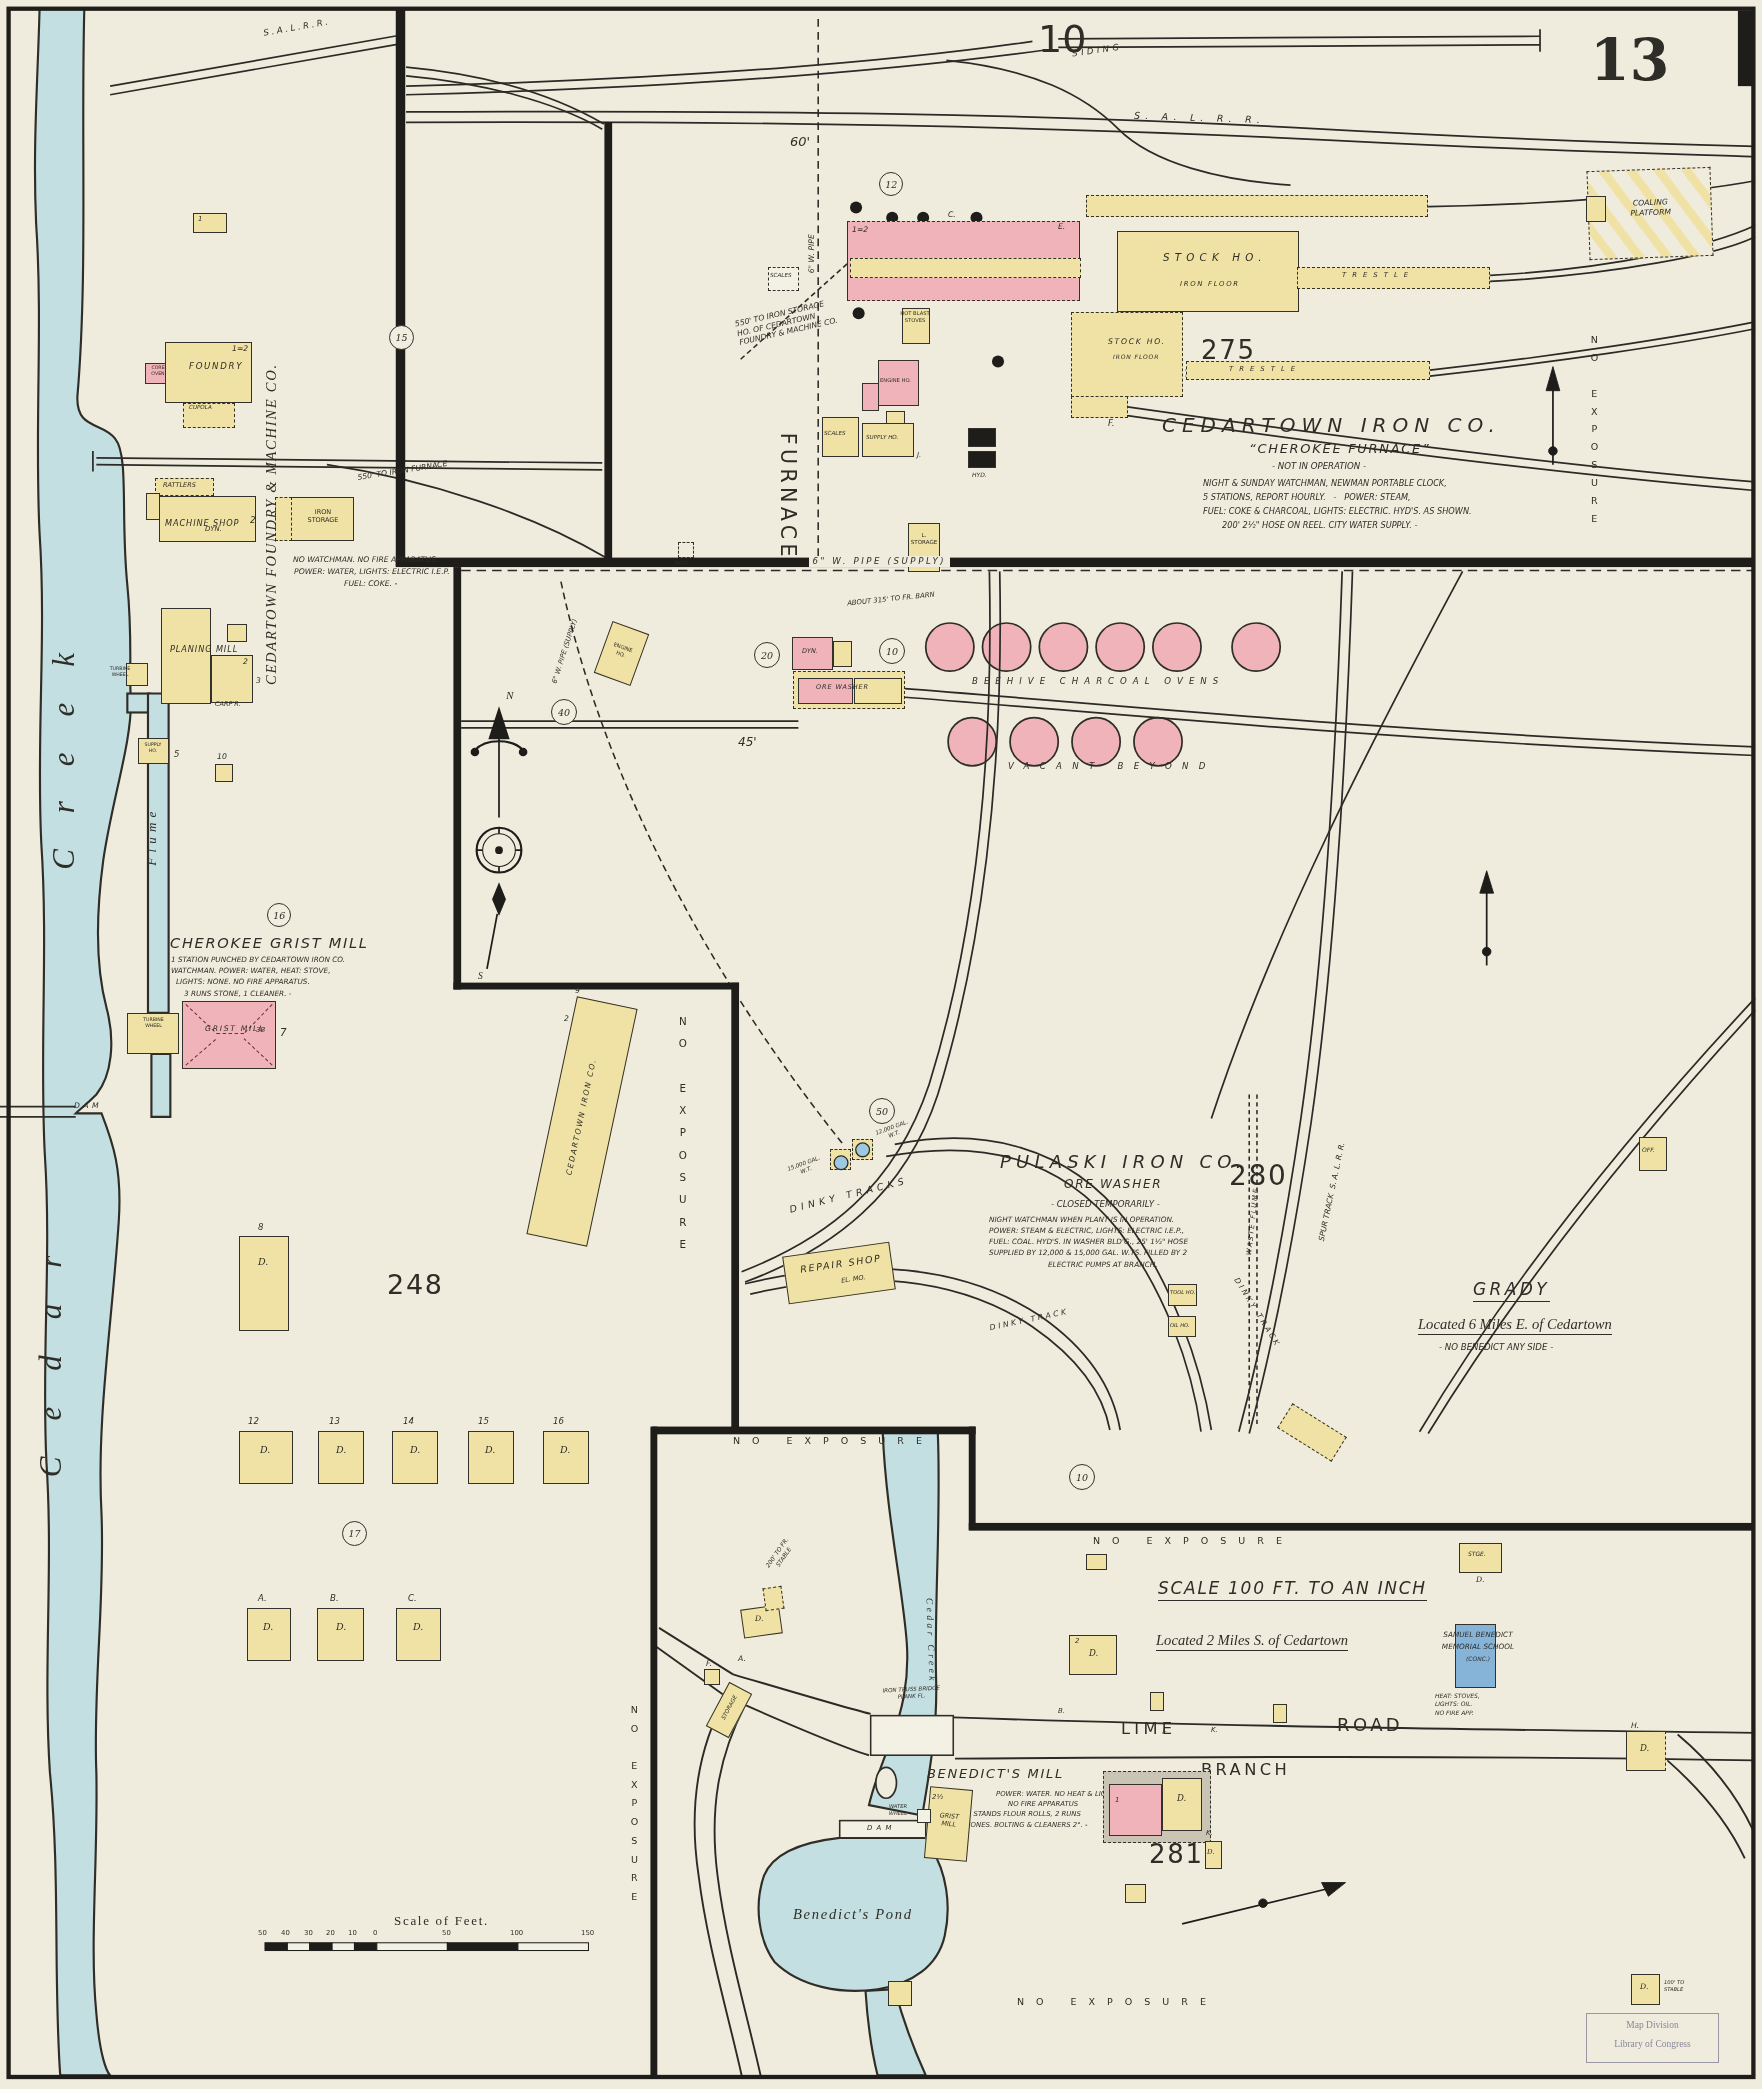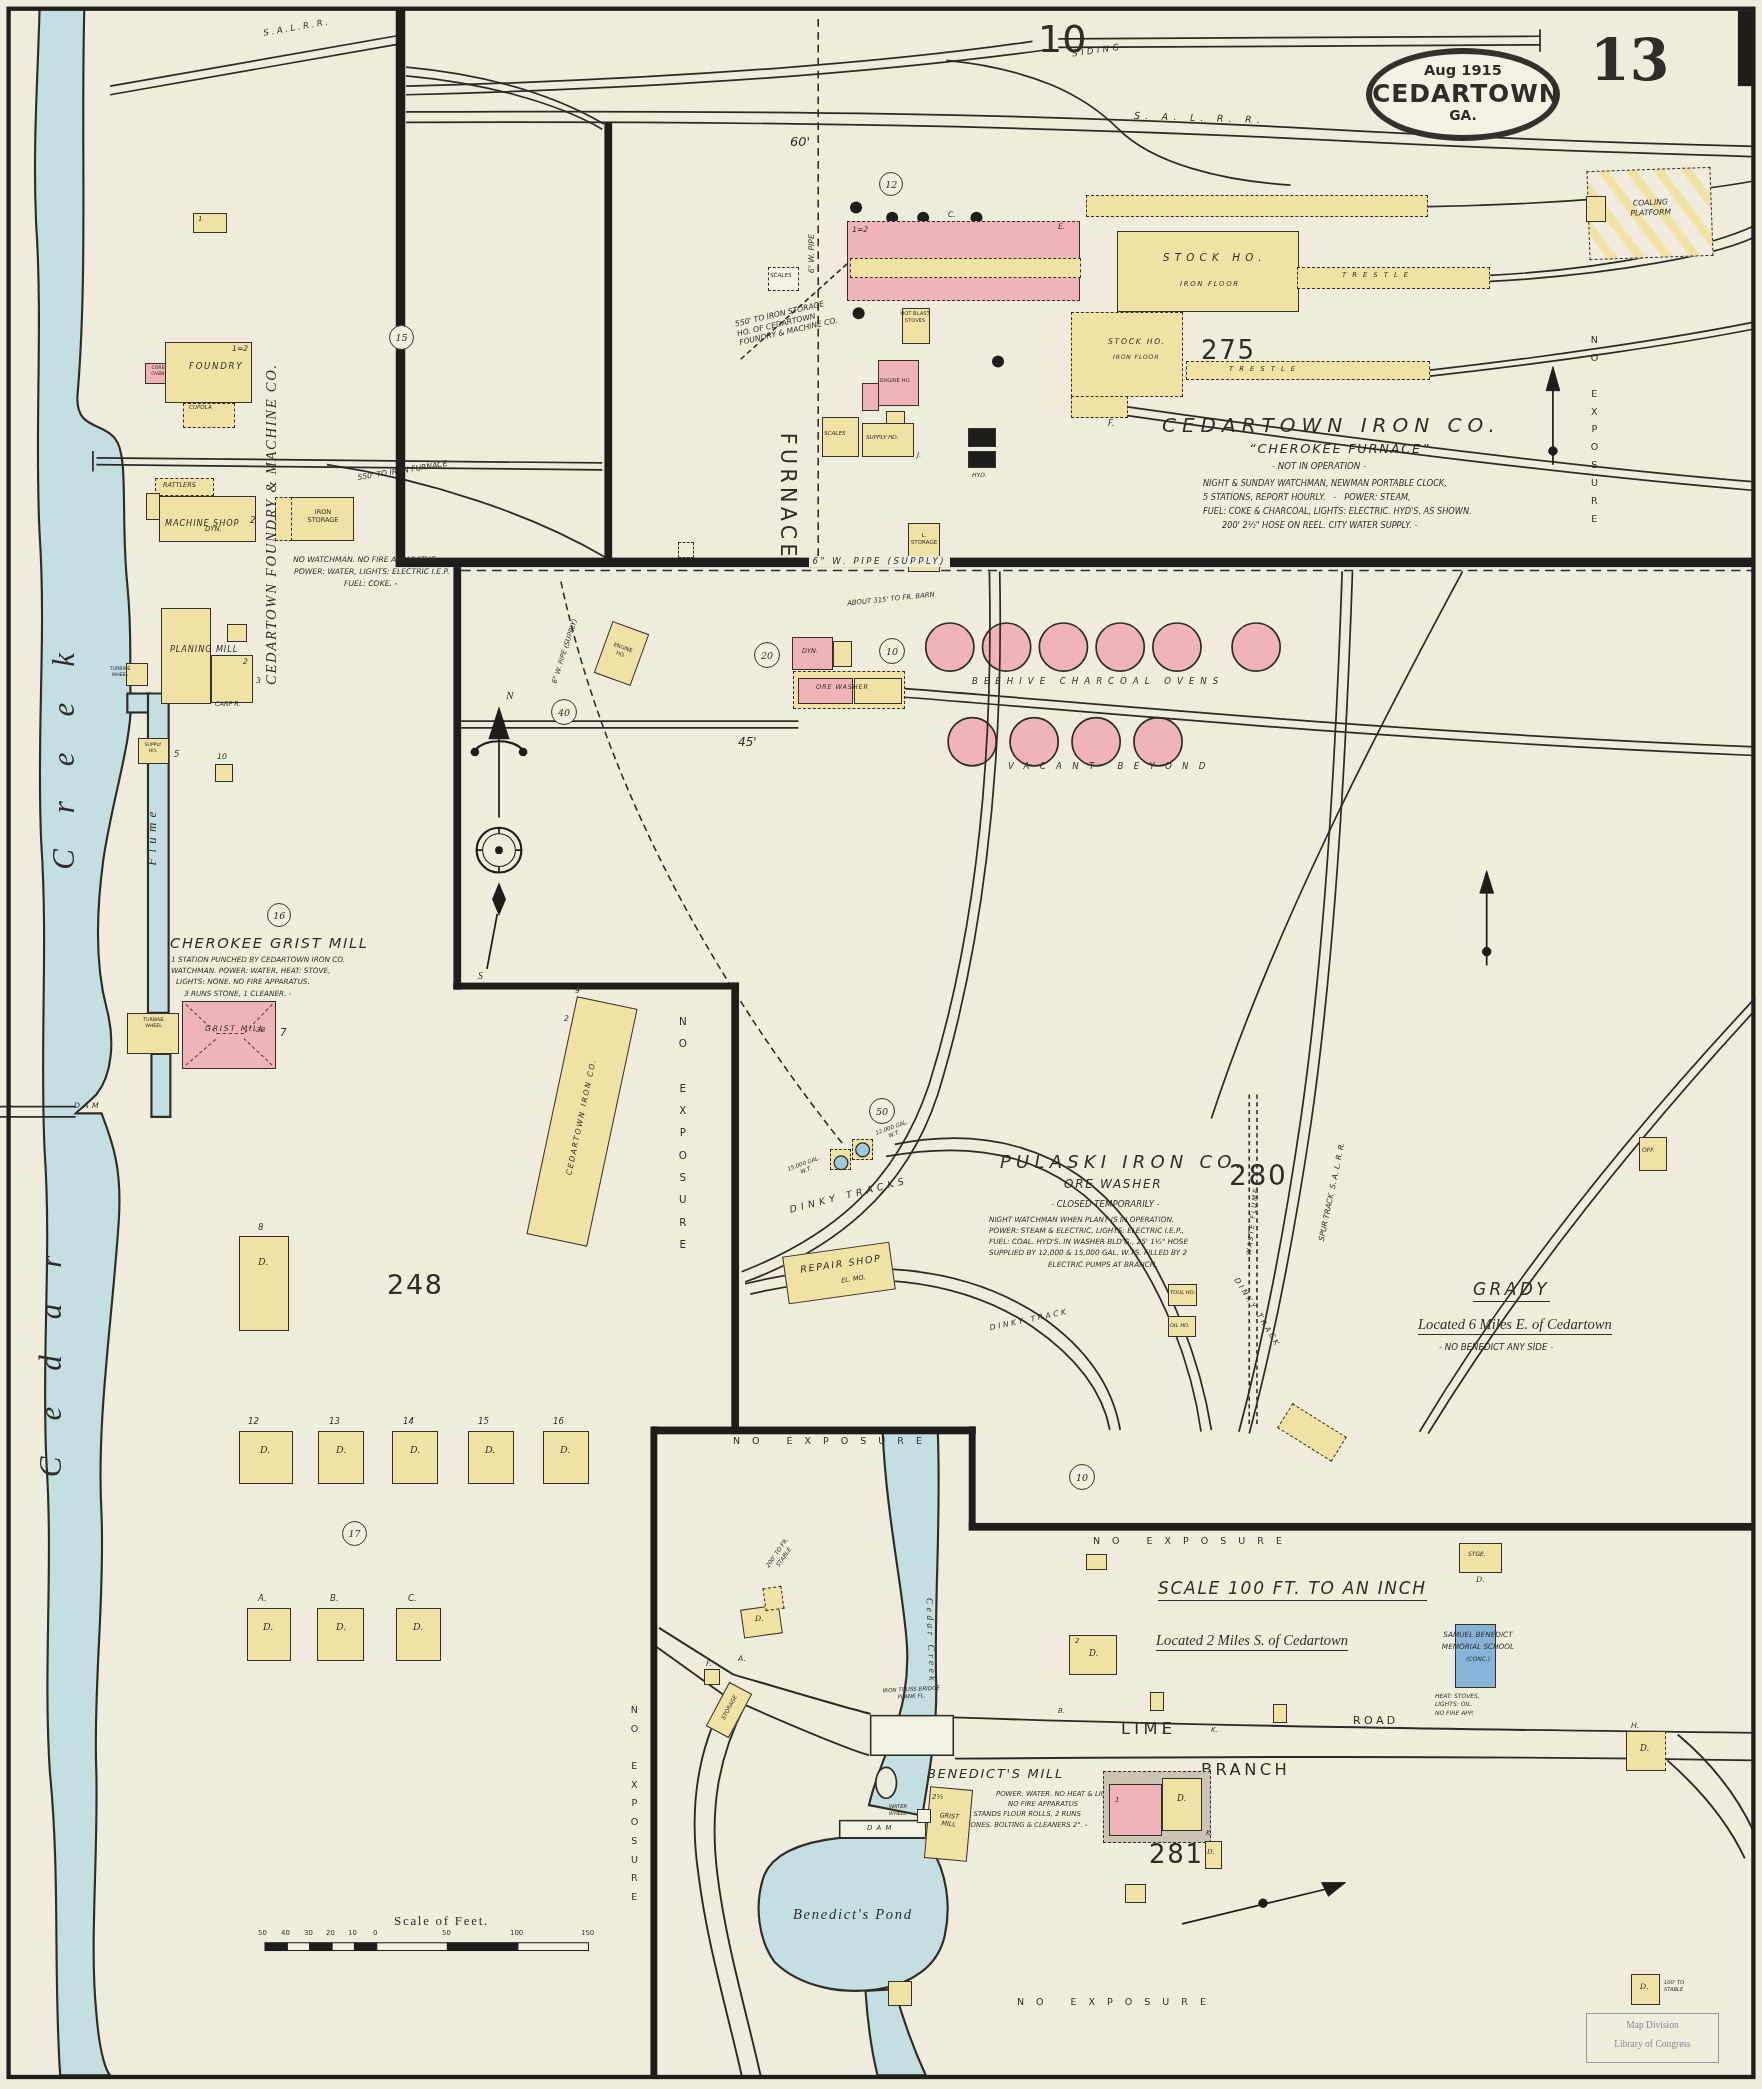--- a/index.html
+++ b/index.html
@@ -200,25 +200,20 @@
     <rect x="758" y="1658" width="376" height="9"></rect>
     <rect x="1126" y="1658" width="8" height="120"></rect>
     <rect x="1126" y="1770" width="912" height="9"></rect>
     <rect x="756" y="1658" width="8" height="756"></rect>
     <rect x="2020" y="12" width="18" height="88"></rect>
   </g>
   <rect x="10" y="10" width="2028" height="2404" fill="none" stroke="#1e1d1a" stroke-width="5"></rect>
 </svg>
 
 <div class="L" style="left:1590px;top:24px;font-size:57px;font-weight:bold;font-family:'DejaVu Serif',serif;">13</div>
-<div class="B wb" style="left:1366px;top:48px;width:194px;height:93px;border-width:6px;border-radius:50%;text-align:center;">
-  <div class="L ctr" style="left:0;right:0;top:6.9px;font-size:14.6px;font-weight:bold;">Aug 1915</div>
-  <div class="L ctr" style="left:0;right:0;top:24px;font-size:25px;font-weight:bold;letter-spacing:0.9px;">CEDARTOWN</div>
-  <div class="L ctr" style="left:0;right:0;top:53px;font-size:13.8px;font-weight:bold;">GA.</div>
-</div>
 
 <div class="L" style="left:1038px;top:15.5px;font-size:38px;">10</div>
 <div class="L i" style="left:1072px;top:45px;font-size:8.6px;letter-spacing:3.4px;transform:rotate(-8deg);">SIDING</div>
 <div class="L i" style="left:1134px;top:112px;font-size:9.5px;letter-spacing:5.2px;transform:rotate(2deg);">S. A. L. R. R.</div>
 <div class="L i" style="left:1304px;top:196px;font-size:8.6px;letter-spacing:3.4px;transform:rotate(-4deg);">SIDING</div>
 <div class="L" style="left:790px;top:134px;font-size:13px;font-style:italic;">60'</div>
 <div class="L i" style="left:772px;top:229px;width:79px;font-size:7.7px;transform:rotate(-90deg);">6" W. PIPE</div>
 <div class="L" style="left:727px;top:480px;width:120px;font-size:20.6px;letter-spacing:4.3px;transform:rotate(90deg);text-align:center;">FURNACE</div>
 <div class="B db wb" style="left:768px;top:267px;width:31px;height:24px;"></div>
 <div class="L i" style="left:770px;top:272px;font-size:5.6px;">SCALES</div>
@@ -524,21 +519,21 @@
 <div class="B bb" style="left:1455px;top:1624px;width:41px;height:64px;border-width:1.7px;"></div>
 <div class="L ctr" style="left:1418px;top:1630px;width:120px;font-size:7.3px;font-style:italic;">SAMUEL BENEDICT</div>
 <div class="L ctr" style="left:1418px;top:1642px;width:120px;font-size:7.3px;font-style:italic;">MEMORIAL SCHOOL</div>
 <div class="L ctr" style="left:1418px;top:1655px;width:120px;font-size:6px;font-style:italic;">(CONC.)</div>
 <div class="L i" style="left:1435px;top:1692px;font-size:6px;">HEAT: STOVES,</div>
 <div class="L i" style="left:1435px;top:1700px;font-size:6px;">LIGHTS: OIL.</div>
 <div class="L i" style="left:1435px;top:1709px;font-size:6px;">NO FIRE APP.</div>
 
 <div class="L" style="left:1121px;top:1719px;font-size:16.3px;letter-spacing:4.3px;">LIME</div>
 <div class="L" style="left:1201px;top:1716px;font-size:16.3px;letter-spacing:3.4px;margin-top:44px;">BRANCH</div>
-<div class="L" style="left:1337px;top:1714px;font-size:11px;letter-spacing:3.4px;margin-left:16px;">ROAD</div>
+<div class="L" style="left:1337px;top:1714px;font-size:18px;letter-spacing:3.4px;">ROAD</div>
 <div class="L i" style="left:1163px;top:1726px;font-size:6.9px;">J.</div>
 <div class="L i" style="left:1211px;top:1726px;font-size:6.9px;">K.</div>
 <div class="L i" style="left:1058px;top:1707px;font-size:6.9px;">B.</div>
 <div class="L i ctr" style="left:867px;top:1686px;width:89px;font-size:5.6px;transform:rotate(-3deg);">IRON TRUSS BRIDGE
 PLANK FL.</div>
 <div class="L i se" style="left:857px;top:1635px;width:146px;font-size:9.5px;letter-spacing:3.4px;text-align:center;transform:rotate(88deg);">Cedar Creek</div>
 
 <div class="L" style="left:927px;top:1766px;font-size:13px;letter-spacing:1.7px;font-style:italic;">BENEDICT'S MILL</div>
 <div class="L i" style="left:996px;top:1790px;font-size:6.9px;">POWER: WATER. NO HEAT &amp; LIGHT,</div>
 <div class="L i" style="left:1008px;top:1800px;font-size:6.9px;">NO FIRE APPARATUS</div>

